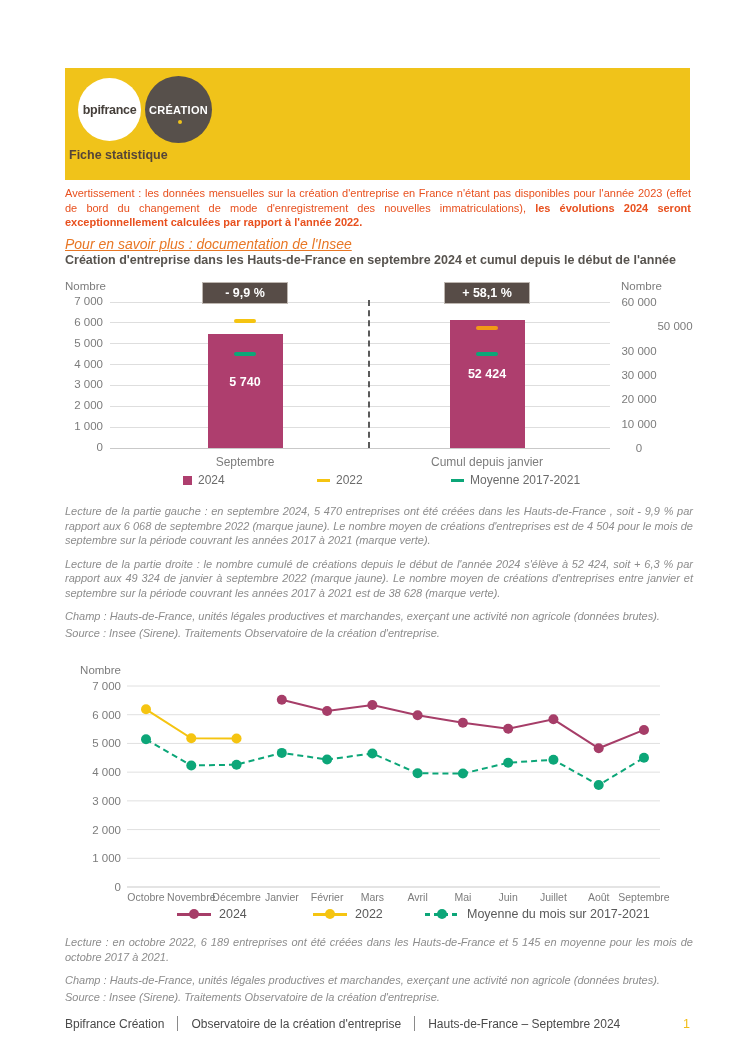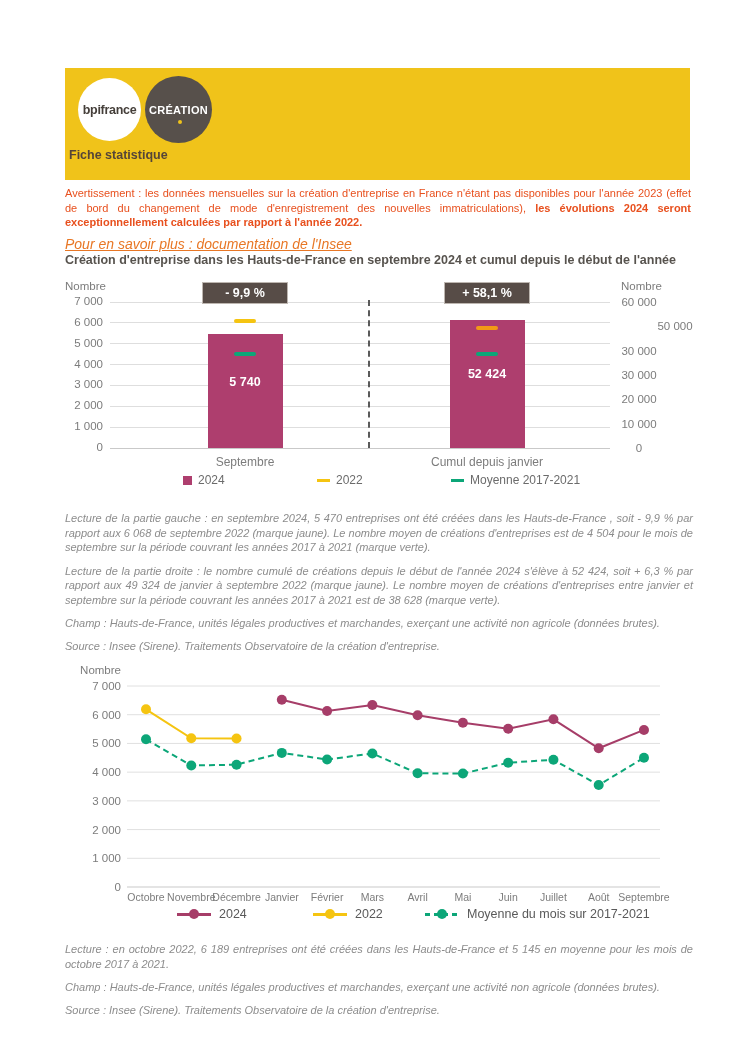--- a/index.html
+++ b/index.html
@@ -44,21 +44,21 @@
   .divider{position:absolute;width:0;border-left:2px dashed #5A5A5A;}
   .catlab{position:absolute;top:175px;width:180px;text-align:center;font-size:12px;color:#7C7C7C;}
   .c1-legend-item{position:absolute;top:193px;display:flex;align-items:center;gap:6px;
         font-size:12px;color:#6B6B6B;}
   .sw-sq{width:9px;height:9px;background:#AE3E6E;}
   .sw-dash{width:13px;height:3px;}
 
   
   .lecture{position:absolute;left:65px;width:628px;font-size:11px;font-style:italic;color:#8C8C8C;
         line-height:1.32;text-align:justify;}
-  .lecture p{margin:8px 0 9px 0;}
+  .lecture p{margin:1px 0 9px 0;}
 
   
   .chart2{position:absolute;left:65px;top:664px;width:625px;height:268px;}
   .chart2 svg text{font-family:"Liberation Sans",sans-serif;}
   .c2-legend-item{position:absolute;top:243px;display:flex;align-items:center;gap:8px;
         font-size:12.5px;color:#595959;}
   .lmark{width:34px;height:3px;position:relative;}
   .lmark .ldot{position:absolute;left:50%;top:50%;transform:translate(-50%,-50%);
         width:10px;height:10px;border-radius:50%;}
 
@@ -229,14 +229,22 @@
       <span>Moyenne du mois sur 2017-2021</span>
     </div>
   </div>
 
   <div class="lecture" style="top:934px">
     <p>Lecture : en octobre 2022, 6 189 entreprises ont été créées dans les Hauts-de-France  et 5 145 en moyenne pour les mois de octobre 2017 à 2021.</p>
     <p style="margin-bottom:2px">Champ : Hauts-de-France, unités légales productives et marchandes, exerçant une activité non agricole (données brutes).</p>
     <p>Source : Insee (Sirene). Traitements Observatoire de la création d'entreprise.</p>
   </div>
 
+  <div class="footer">
+    <span>Bpifrance Création</span>
+    <span class="fsep"></span>
+    <span>Observatoire de la création d'entreprise</span>
+    <span class="fsep"></span>
+    <span>Hauts-de-France – Septembre 2024</span>
+    <span class="fpage">1</span>
+  </div>
 
 </div>
 
 </body></html>

